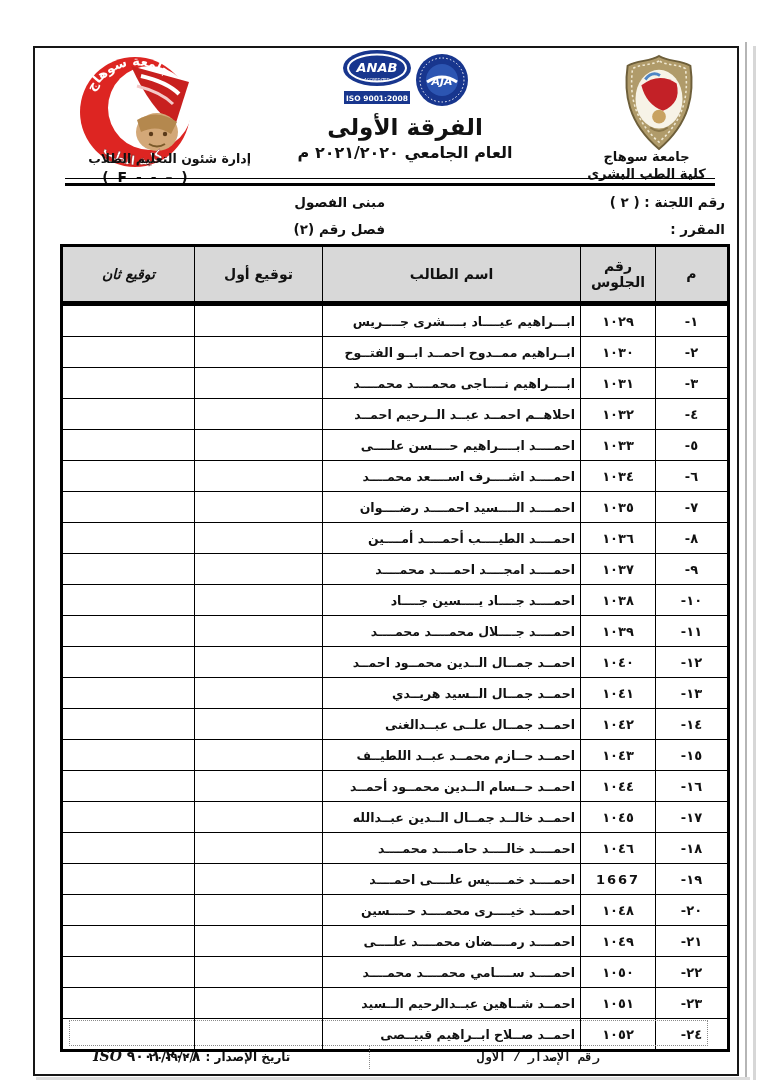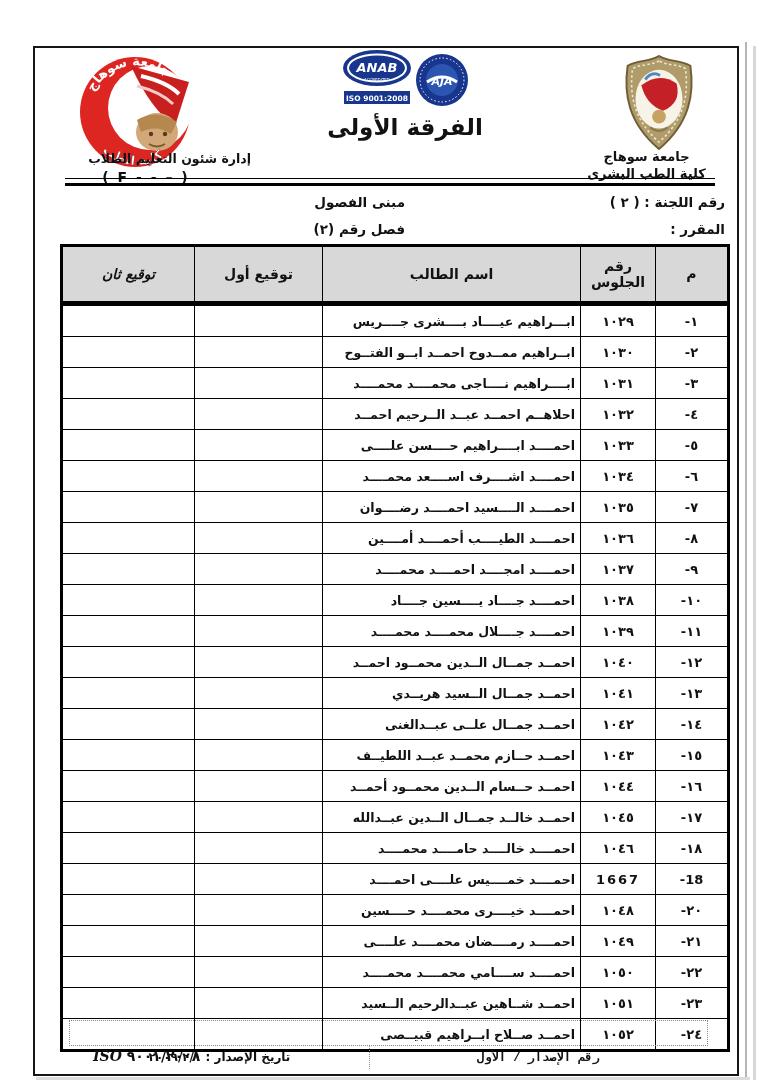--- a/index.html
+++ b/index.html
@@ -26,21 +26,21 @@
   .uni-lines{position:absolute;right:8px;top:100px;width:165px;text-align:center;
              font-size:13px;font-weight:bold;line-height:17px;direction:rtl;}
 
   .divider{position:absolute;left:30px;top:130px;width:650px;height:4px;
            border-top:1.5px solid #000;border-bottom:3.5px solid #000;}
 
   
   .info{position:absolute;top:141px;font-size:13.5px;font-weight:bold;direction:rtl;
         text-align:right;line-height:27px;white-space:nowrap;}
   .info-right{right:12px;}
-  .info-center{right:332px;margin-left:21px;}
+  .info-center{right:352px;margin-left:21px;}
   .info-left{right:455px;}
 
   
   .table-wrap{position:absolute;left:25px;top:196px;}
   table.students{border-collapse:collapse;direction:rtl;table-layout:fixed;width:656px;
                  border:3px solid #000;}
   table.students th,table.students td{border:1px solid #000;overflow:hidden;}
   table.students thead th{background:#d8d8d8;height:52px;font-size:14px;font-weight:bold;
                  text-align:center;vertical-align:middle;line-height:1.15;
                  border-bottom:5px solid #000;}
@@ -115,20 +115,21 @@
           <svg width="56" height="56" viewBox="0 0 56 56">
             <circle cx="28" cy="28" r="26" fill="#18368e"></circle>
             <circle cx="28" cy="28" r="22" fill="none" stroke="#ffffff" stroke-width="1" stroke-dasharray="1.5 2.2"></circle>
             <circle cx="28" cy="28" r="16" fill="#2c55b2"></circle>
             <path d="M13 30 Q28 20 43 30" stroke="#ffffff" stroke-width="3" fill="none"></path>
             <text x="28" y="32.5" font-size="11" font-style="italic" font-weight="bold" fill="#ffffff" text-anchor="middle">AJA</text>
           </svg>
         </span>
       </div>
       <div class="page-title">الفرقة الأولى</div>
+      <div class="page-subtitle">العام الجامعي ٢٠٢١/٢٠٢٠ م</div>
     </div>
 
     <div class="logo-shield">
       <svg width="84" height="98" viewBox="0 0 84 100">
         <path d="M42 2 C33 8 20 6 10 12 C6 40 10 70 42 97 C74 70 78 40 74 12 C64 6 51 8 42 2 Z" fill="#b09b6a" stroke="#6e5f3a" stroke-width="2"></path>
         <path d="M42 7 C34 12 23 10 15 15 C12 40 15 66 42 90 C69 66 72 40 69 15 C61 10 50 12 42 7 Z" fill="none" stroke="#efe8d2" stroke-width="1.6" stroke-dasharray="2.5 2.5"></path>
         <ellipse cx="42" cy="46" rx="24" ry="30" fill="#f7f3e7"></ellipse>
         <path d="M24 32 Q42 18 60 30 Q65 50 46 58 Q29 52 24 32 Z" fill="#c32127"></path>
         <path d="M28 26 q7 -9 15 -4" stroke="#4f86c6" fill="none" stroke-width="3"></path>
         <circle cx="42" cy="64" r="7" fill="#c8a261"></circle>
@@ -284,21 +285,21 @@
             <td class="c-sig2"></td>
           </tr>
             <tr>
             <td class="c-no">١٨-</td>
             <td class="c-seat">١٠٤٦</td>
             <td class="c-name">احمــــد خالــــد حامــــد محمــــد</td>
             <td class="c-sig1"></td>
             <td class="c-sig2"></td>
           </tr>
             <tr>
-            <td class="c-no">18-</td>
+            <td class="c-no">١٩-</td>
             <td class="c-seat">1667</td>
             <td class="c-name">احمــــد خمــــيس علــــى احمــــد</td>
             <td class="c-sig1"></td>
             <td class="c-sig2"></td>
           </tr>
             <tr>
             <td class="c-no">٢٠-</td>
             <td class="c-seat">١٠٤٨</td>
             <td class="c-name">احمــــد خيــــرى محمــــد حــــسين</td>
             <td class="c-sig1"></td>

